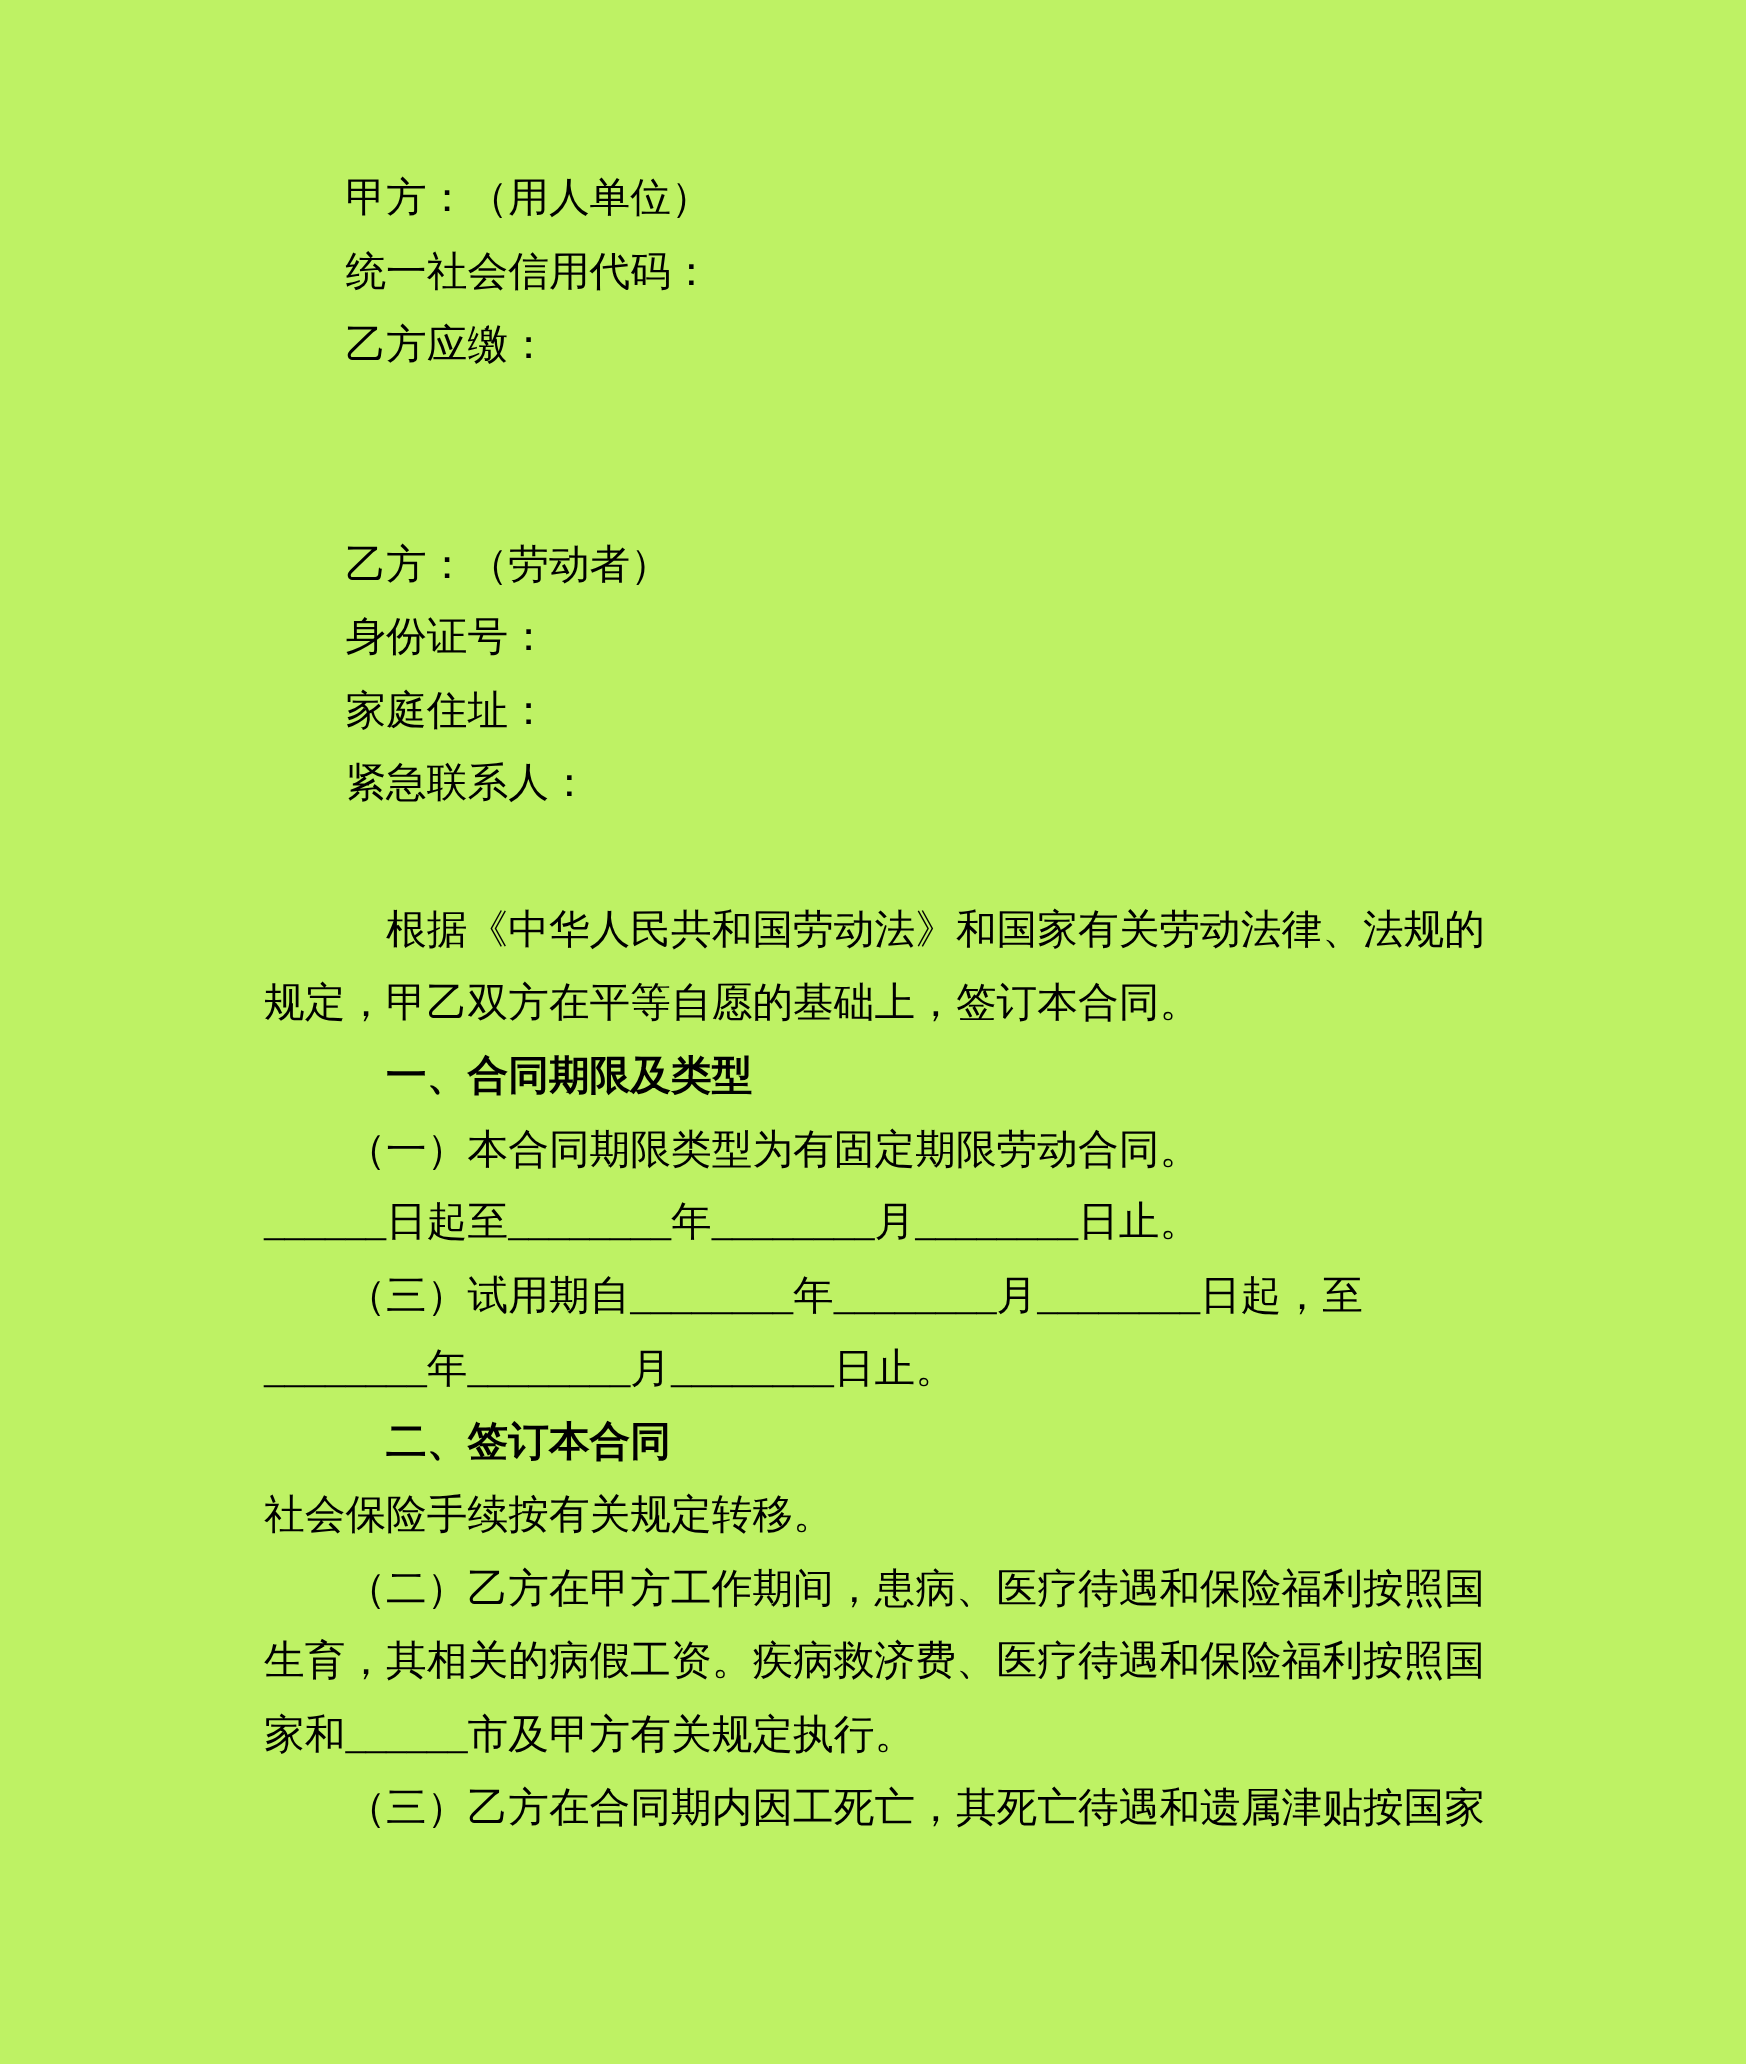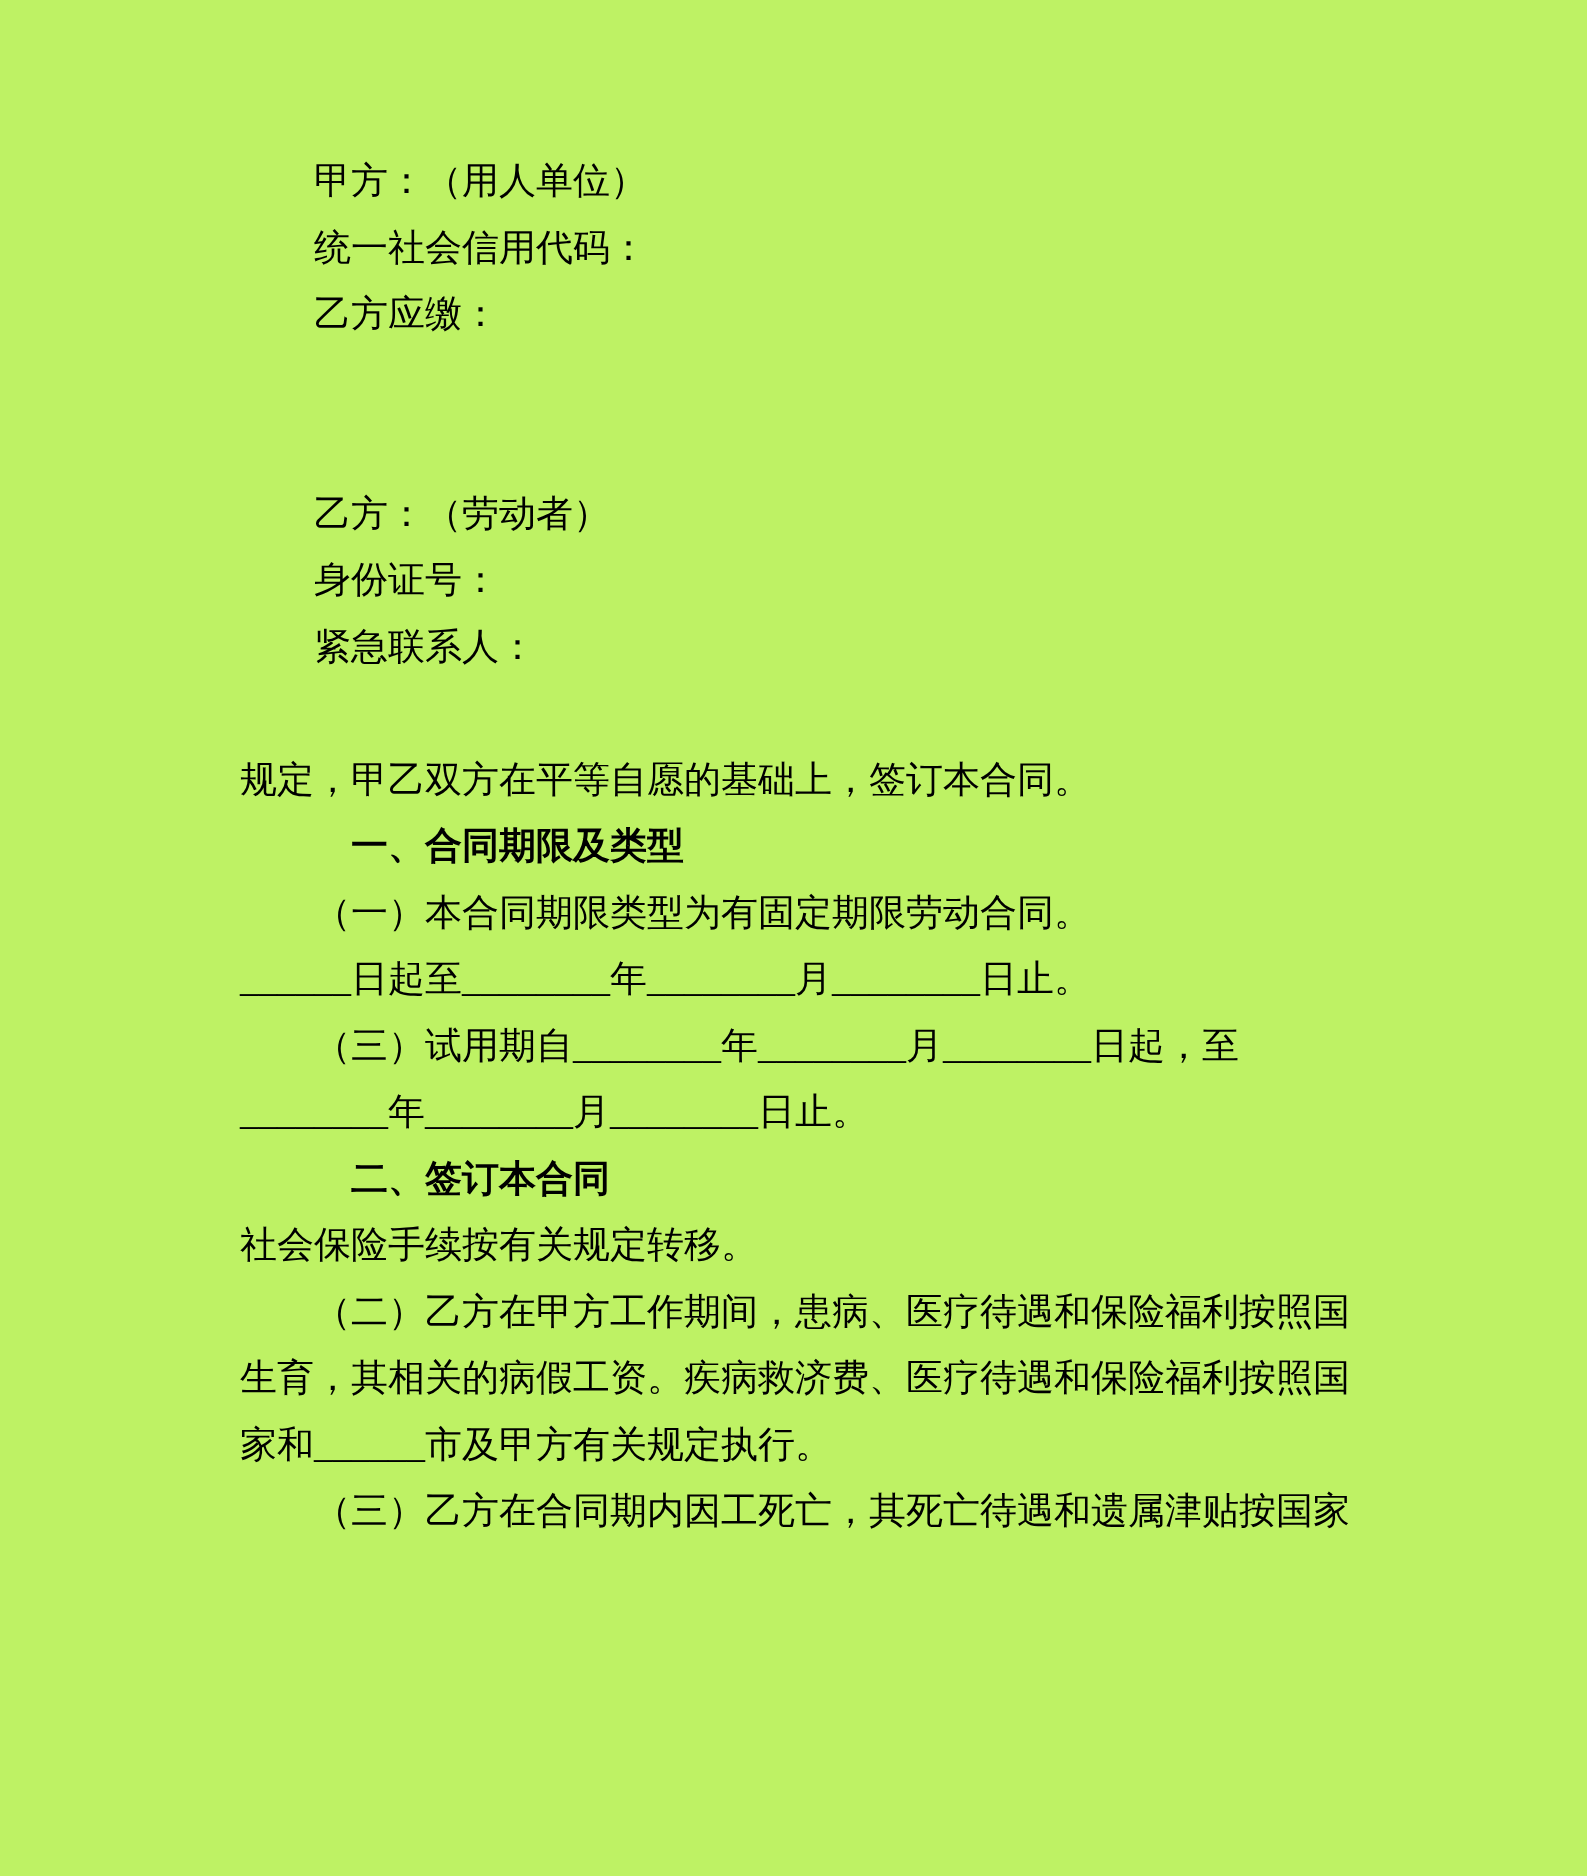--- a/index.html
+++ b/index.html
@@ -37,22 +37,24 @@
 
 <div class="page">
   <div class="doc-body">
       <div class="line indent2">甲方：（用人单位）</div>
       <div class="line indent2">统一社会信用代码：</div>
       <div class="line indent2">乙方应缴：</div>
       <div class="line indent0">&nbsp;</div>
       <div class="line indent0">&nbsp;</div>
       <div class="line indent2">乙方：（劳动者）</div>
       <div class="line indent2">身份证号：</div>
+      <div class="line indent2">家庭住址：</div>
       <div class="line indent2">紧急联系人：</div>
       <div class="line indent0">&nbsp;</div>
+      <div class="line indent3">根据《中华人民共和国劳动法》和国家有关劳动法律、法规的</div>
       <div class="line indent0">规定，甲乙双方在平等自愿的基础上，签订本合同。</div>
       <div class="line indent3 bold">一、合同期限及类型</div>
       <div class="line indent2">（一）本合同期限类型为有固定期限劳动合同。</div>
       <div class="line indent0">______日起至________年________月________日止。</div>
       <div class="line indent2">（三）试用期自________年________月________日起，至</div>
       <div class="line indent0">________年________月________日止。</div>
       <div class="line indent3 bold">二、签订本合同</div>
       <div class="line indent0">社会保险手续按有关规定转移。</div>
       <div class="line indent2">（二）乙方在甲方工作期间，患病、医疗待遇和保险福利按照国</div>
       <div class="line indent0">生育，其相关的病假工资。疾病救济费、医疗待遇和保险福利按照国</div>

